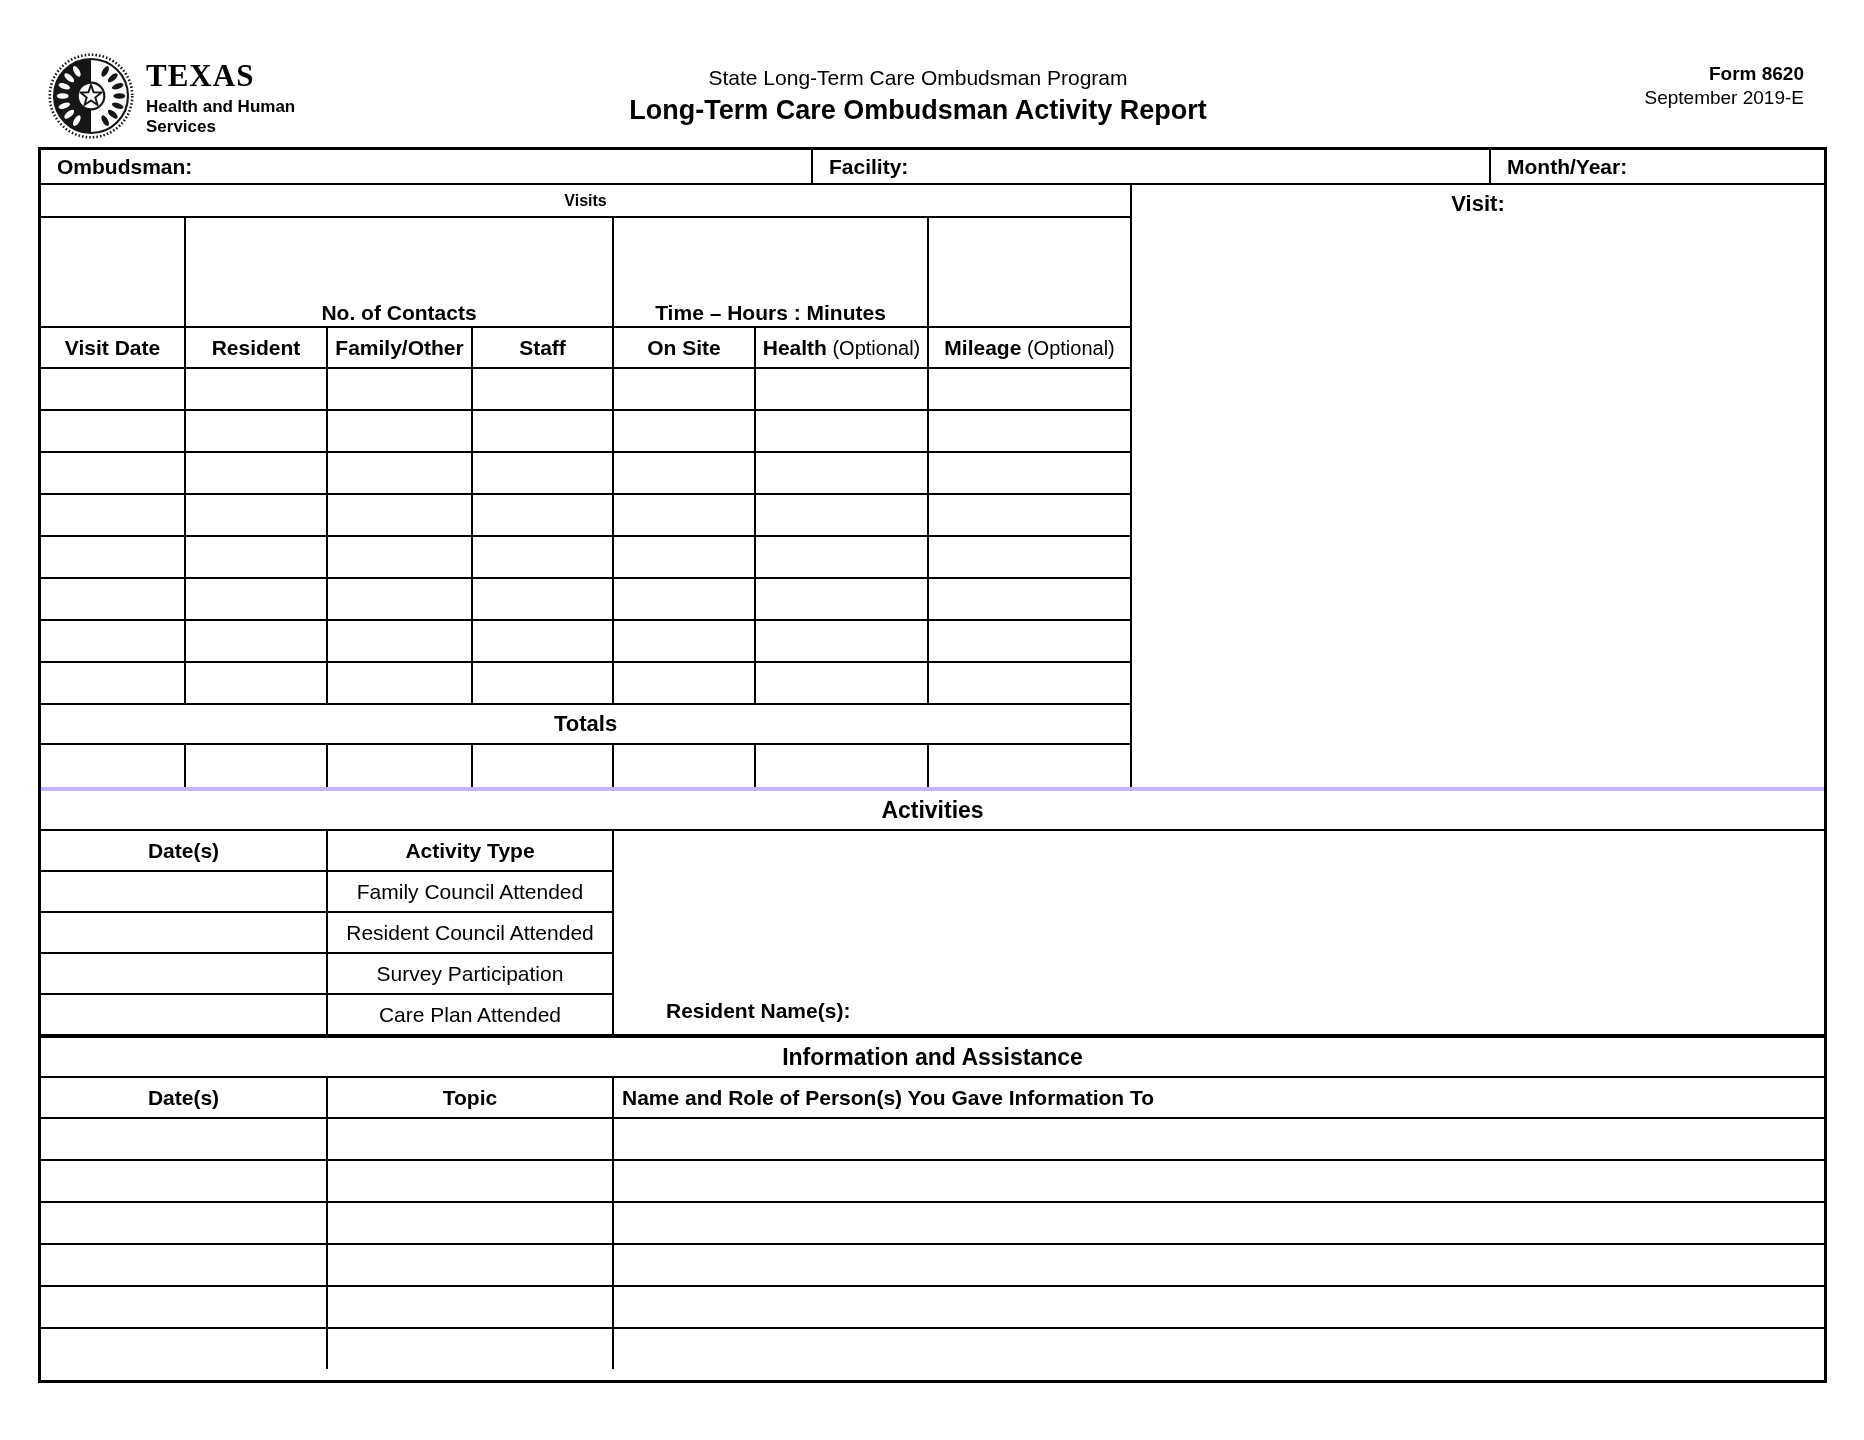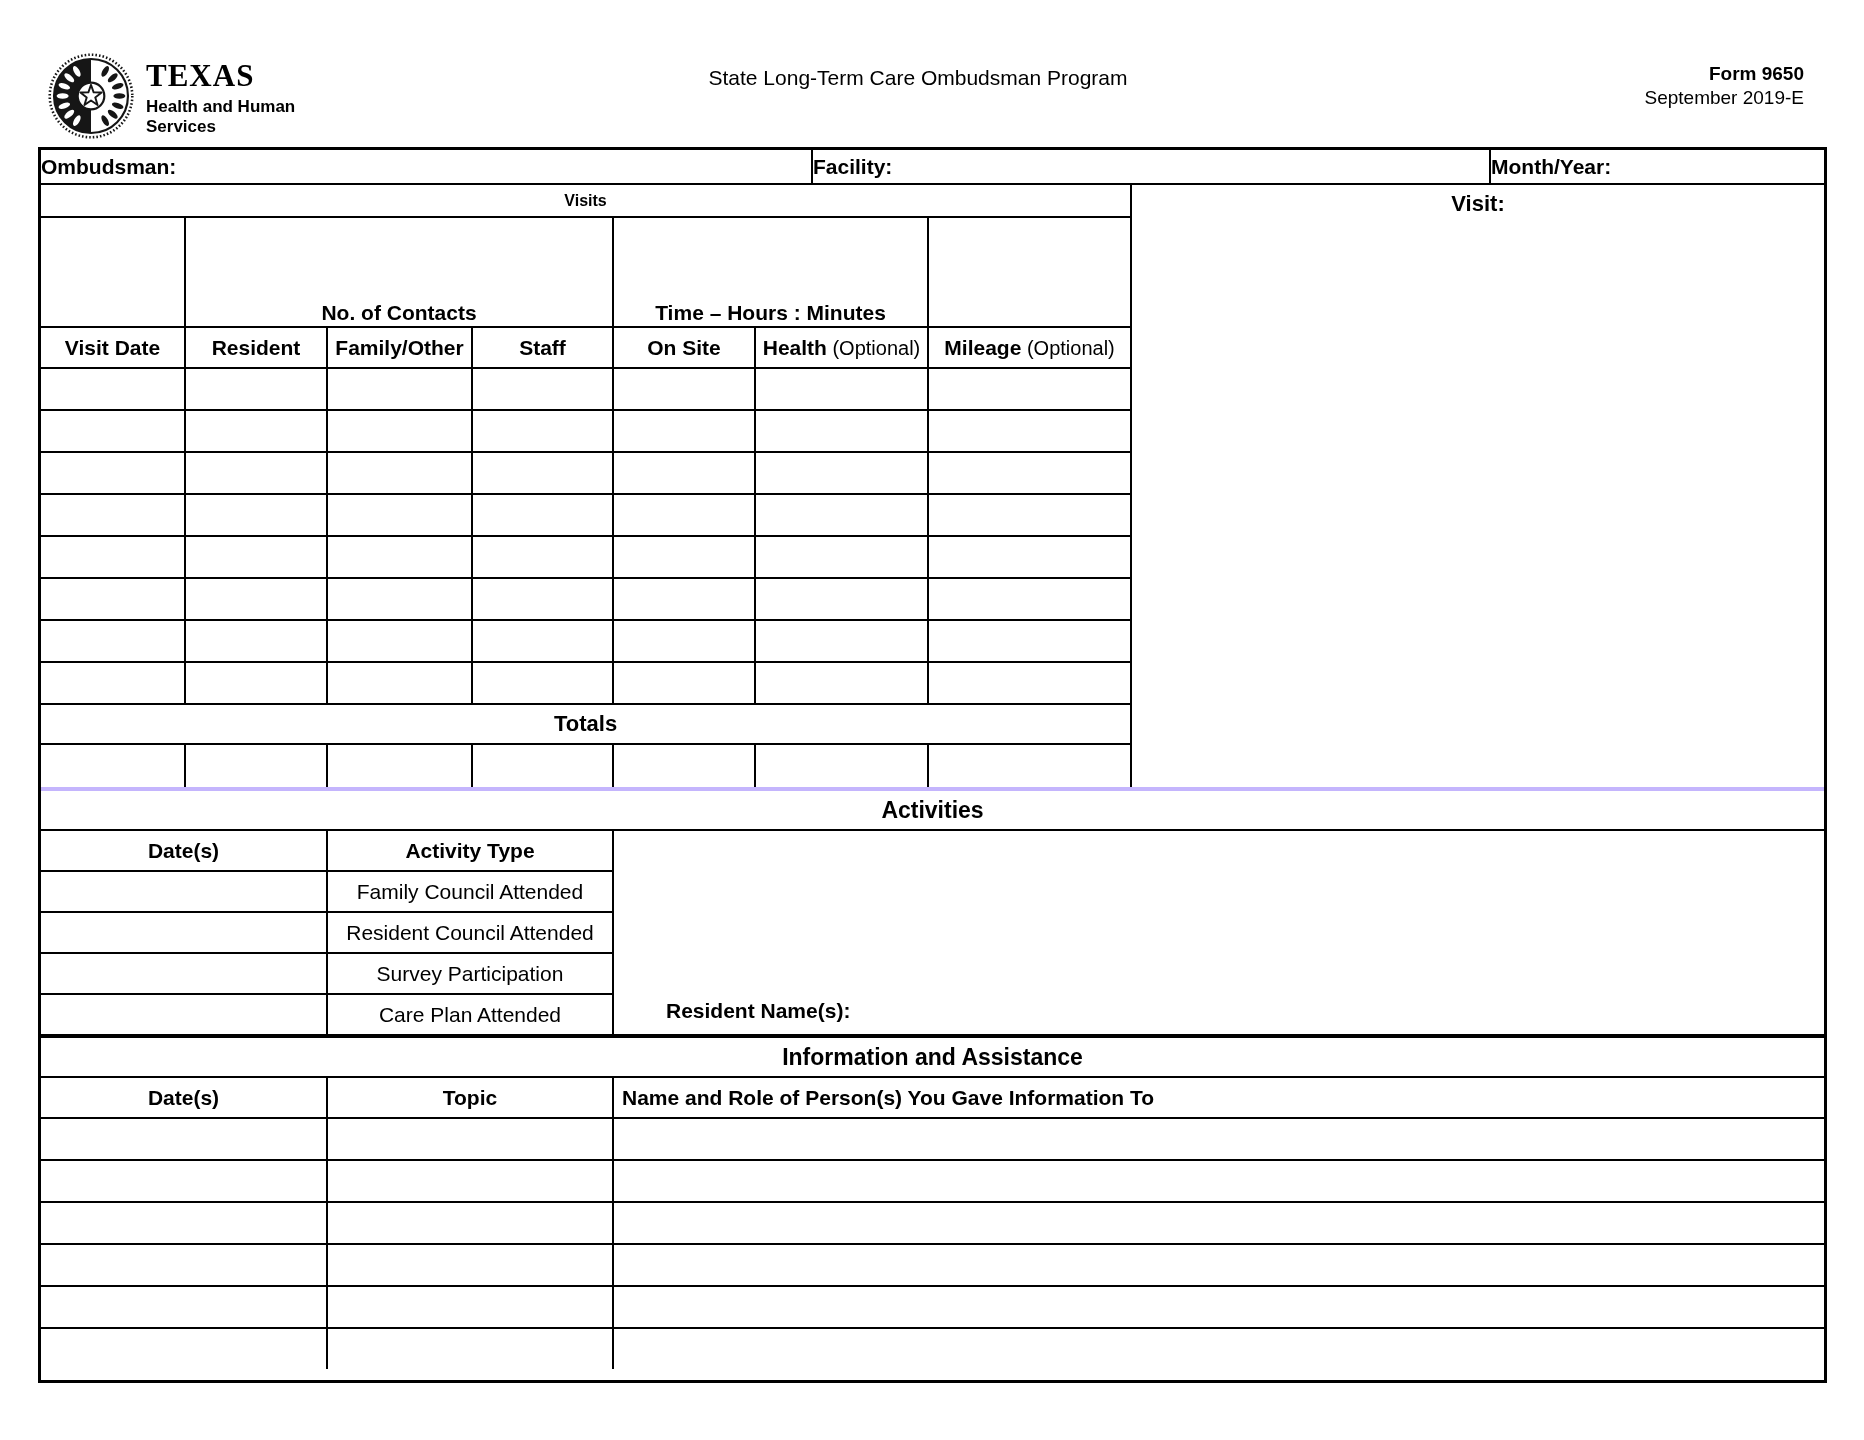--- a/index.html
+++ b/index.html
@@ -20,21 +20,21 @@
   .form{position:absolute;left:38px;top:147px;width:1789px;height:1236px;
         border:3px solid #000;box-sizing:border-box;}
   table{border-collapse:collapse;table-layout:fixed;}
   td{border:2px solid #000;padding:0;font-size:21px;overflow:hidden;}
   td:first-child{border-left:0;}
   .fullw{width:100%;}
   .fullw td:last-child{border-right:0;border-radius:11px;}
   tr.first td{border-top:0;}
 
   .lbl{font-weight:bold;}
-  .cell-label{padding-left:0;}
+  .cell-label{padding-left:16px;}
 
   
   .t-info td{height:33px;vertical-align:middle;}
 
   
   .sec-b{display:flex;align-items:stretch;}
   .t-visits{width:1090px;}
   .t-visits td{text-align:center;}
   .visits-title td{height:31px;font-size:16px;font-weight:bold;vertical-align:middle;border-top:0;border-radius:7px;}
   .group-row td{height:107px;vertical-align:bottom;font-weight:bold;padding-bottom:1px;}
@@ -97,24 +97,25 @@
 <div class="hdr-logo-text">
   <div class="logo-texas">TEXAS</div>
   <div class="logo-sub">
     <div>Health and Human</div>
     <div>Services</div>
   </div>
 </div>
 
 <div class="hdr-titles">
   <div class="title-line1">State Long-Term Care Ombudsman Program</div>
+  <div class="title-line2">Long-Term Care Ombudsman Activity Report</div>
 </div>
 
 <div class="hdr-formnum">
-  <div class="formnum-b">Form 9650</div>
+  <div class="formnum-b">Form 8620</div>
   <div>September 2019-E</div>
 </div>
 
 <div class="form">
 
   <table class="fullw t-info">
     <colgroup>
         <col style="width:771px">
         <col style="width:678px">
         <col style="width:334px">

